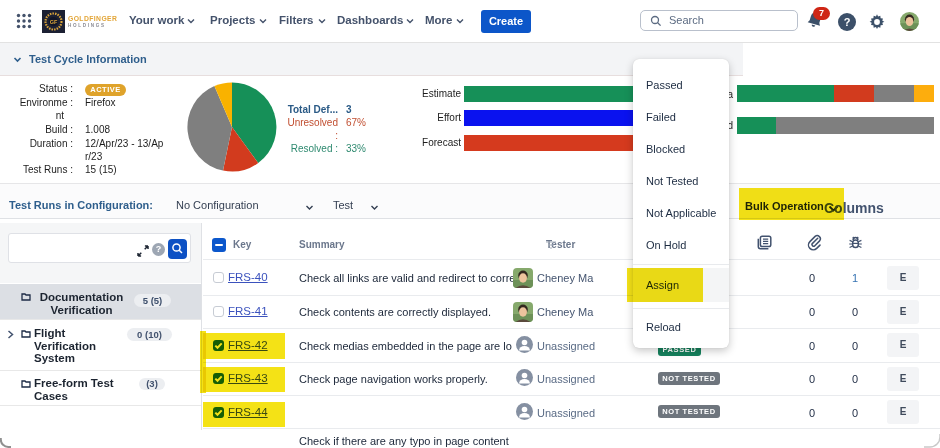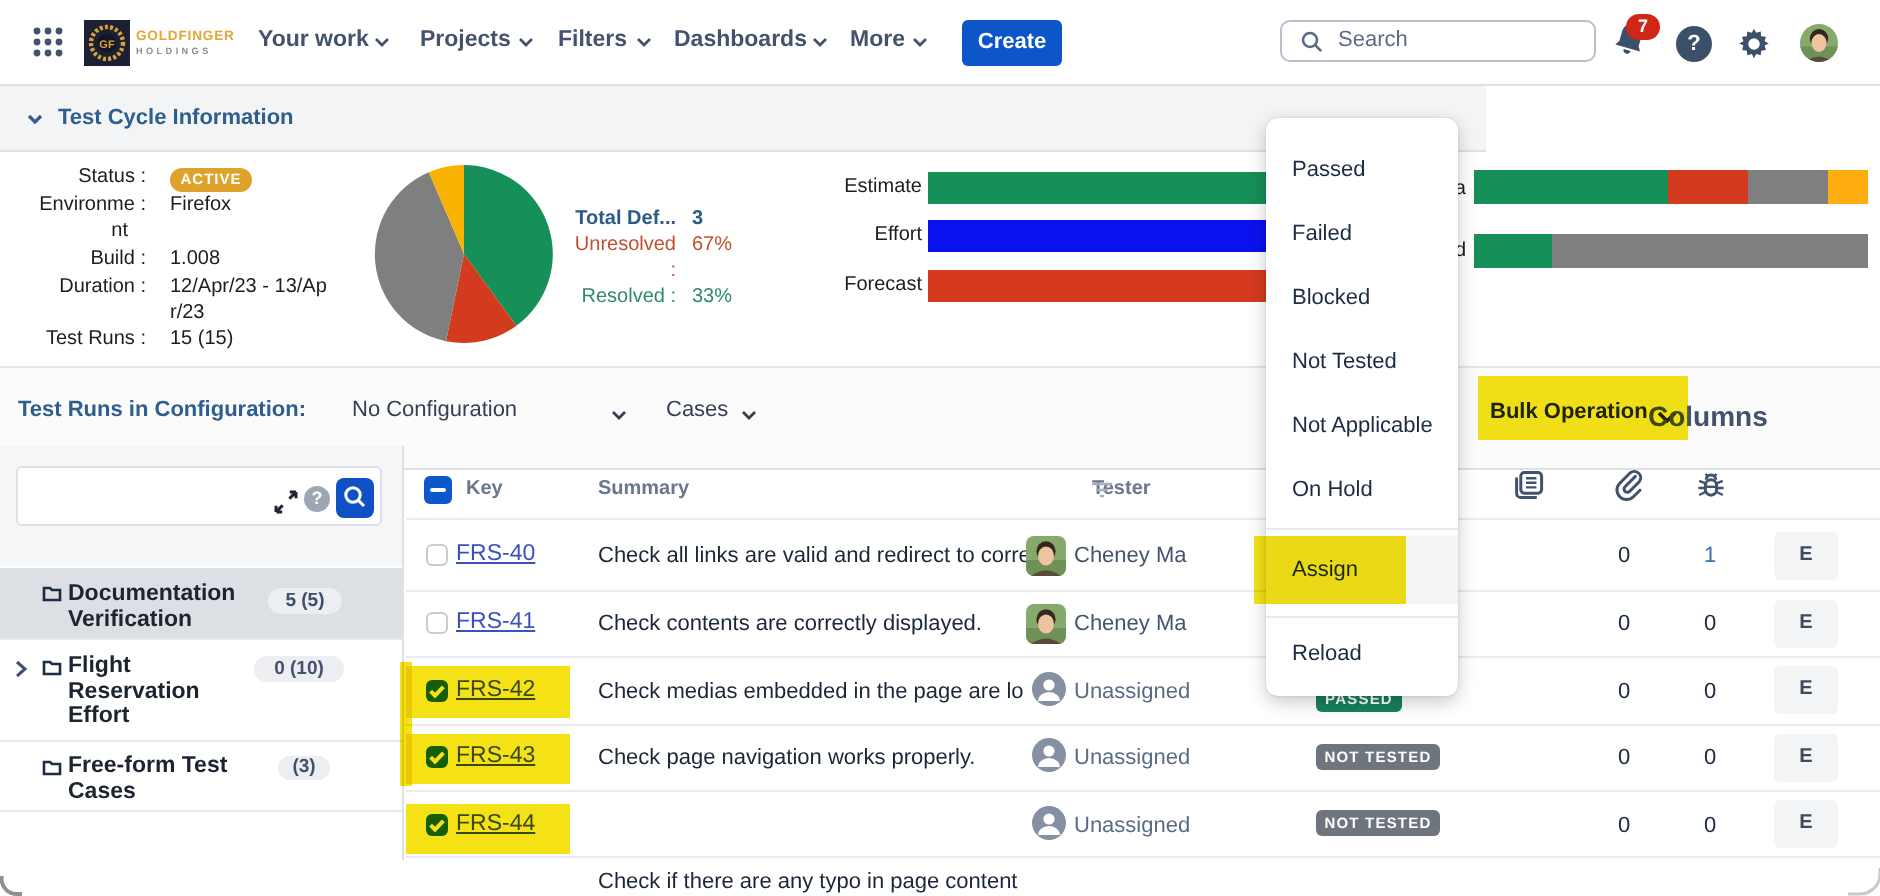--- a/index.html
+++ b/index.html
@@ -179,27 +179,27 @@
 
   <div class="lblrow rlab" style="left:663px;top:89px;width:70px;">Cheney Ma</div>
   <div class="lblrow rlab" style="left:663px;top:120px;width:70px;">Unassigned</div>
   <div class="abs" style="left:737px;top:85px;height:17px;width:197px;font-size:0;">
     <span style="display:inline-block;height:17px;width:97px;background:#169058;"></span><span style="display:inline-block;height:17px;width:40px;background:#d23b1e;"></span><span style="display:inline-block;height:17px;width:40px;background:#7f7f7f;"></span><span style="display:inline-block;height:17px;width:20px;background:#fdad0d;"></span>
   </div>
   <div class="abs" style="left:737px;top:117px;height:17px;width:197px;font-size:0;">
     <span style="display:inline-block;height:17px;width:39px;background:#169058;"></span><span style="display:inline-block;height:17px;width:158px;background:#7f7f7f;"></span>
   </div>
 
-  <div class="abs" style="left:0;top:183px;width:940px;height:52px;border-top:1px solid #e6e6e8;border-bottom:1px solid #dfe1e5;background:#fbfbfc;">
+  <div class="abs" style="left:0;top:183px;width:940px;height:36px;border-top:1px solid #e6e6e8;border-bottom:1px solid #dfe1e5;background:#fbfbfc;">
     <div class="abs" style="left:9px;top:15px;font-size:11px;font-weight:700;color:#2e5e8c;">Test Runs in Configuration:</div>
     <div class="abs" style="left:176px;top:15px;font-size:11px;color:#343f52;">No Configuration</div>
     <svg class="abs" style="left:305px;top:19px" width="9" height="9" viewBox="0 0 9 9">
         <path d="M1.5 3 L4.5 6 L7.5 3" stroke="#343f52" stroke-width="1.4" fill="none"></path>
       </svg>
-    <div class="abs" style="left:333px;top:15px;font-size:11px;color:#343f52;">Cases</div>
+    <div class="abs" style="left:333px;top:15px;font-size:11px;color:#343f52;">Test</div>
     <svg class="abs" style="left:370px;top:19px" width="9" height="9" viewBox="0 0 9 9">
         <path d="M1.5 3 L4.5 6 L7.5 3" stroke="#343f52" stroke-width="1.4" fill="none"></path>
       </svg>
     <div class="abs" style="left:745px;top:16px;font-size:11px;font-weight:700;color:#1f2733;">Bulk Operation</div>
     <svg class="abs" style="left:828px;top:20px" width="11" height="9" viewBox="0 0 11 9">
         <path d="M1.5 2.5 L5.5 6.5 L9.5 2.5" stroke="#1f2733" stroke-width="1.8" fill="none"></path>
       </svg>
     <div class="abs" style="left:824px;top:16px;font-size:14px;font-weight:600;color:#42526e;">Columns</div>
   </div>
 
@@ -216,32 +216,32 @@
             <circle cx="5.5" cy="5.5" r="3.6" fill="none" stroke="#fff" stroke-width="1.5"></circle>
             <path d="M8.2 8.2 L11 11" stroke="#fff" stroke-width="1.5"></path>
           </svg>
       </div>
     </div>
 
     <div class="abs" style="left:0;top:61px;width:201px;height:35px;background:#dcdfe4;">
       <svg class="abs" style="left:21px;top:8px" width="10" height="9" viewBox="0 0 10 9">
           <path d="M1 2 L1 8 L9 8 L9 3 L5 3 L4 2 Z" fill="none" stroke="#1d2b45" stroke-width="1.3"></path>
         </svg>
-      <div class="treetext abs" style="left:34px;top:7px;width:95px;">Documentation Verification</div>
+      <div class="treetext abs" style="left:34px;top:7px;width:95px;text-align:center;">Documentation Verification</div>
       <div class="pill" style="left:134px;top:10px;width:37px;height:13px;line-height:13px;background:#eceef1;color:#3c4e6b;">5 (5)</div>
     </div>
     <div class="abs" style="left:0;top:96px;width:201px;height:1px;background:#e8e8e8;"></div>
     <div class="abs" style="left:0;top:97px;width:201px;height:50px;background:#fff;">
       <svg class="abs" style="left:7px;top:10px" width="7" height="9" viewBox="0 0 7 9">
           <path d="M1.5 1 L5.5 4.5 L1.5 8" stroke="#42526e" stroke-width="1.5" fill="none"></path>
         </svg>
       <svg class="abs" style="left:21px;top:9px" width="10" height="9" viewBox="0 0 10 9">
           <path d="M1 2 L1 8 L9 8 L9 3 L5 3 L4 2 Z" fill="none" stroke="#1d2b45" stroke-width="1.3"></path>
         </svg>
-      <div class="treetext abs" style="left:34px;top:7px;width:92px;">Flight Reservation Effort</div>
+      <div class="treetext abs" style="left:34px;top:7px;width:92px;">Flight Verification System</div>
       <div class="pill" style="left:127px;top:8px;width:45px;height:13px;line-height:13px;">0 (10)</div>
     </div>
     <div class="abs" style="left:0;top:147px;width:201px;height:1px;background:#e8e8e8;"></div>
     <div class="abs" style="left:0;top:148px;width:201px;height:34px;background:#fff;">
       <svg class="abs" style="left:21px;top:8px" width="10" height="9" viewBox="0 0 10 9">
           <path d="M1 2 L1 8 L9 8 L9 3 L5 3 L4 2 Z" fill="none" stroke="#1d2b45" stroke-width="1.3"></path>
         </svg>
       <div class="treetext abs" style="left:34px;top:6px;width:92px;">Free-form Test Cases</div>
       <div class="pill" style="left:139px;top:7px;width:26px;height:12px;line-height:12px;">(3)</div>
     </div>

